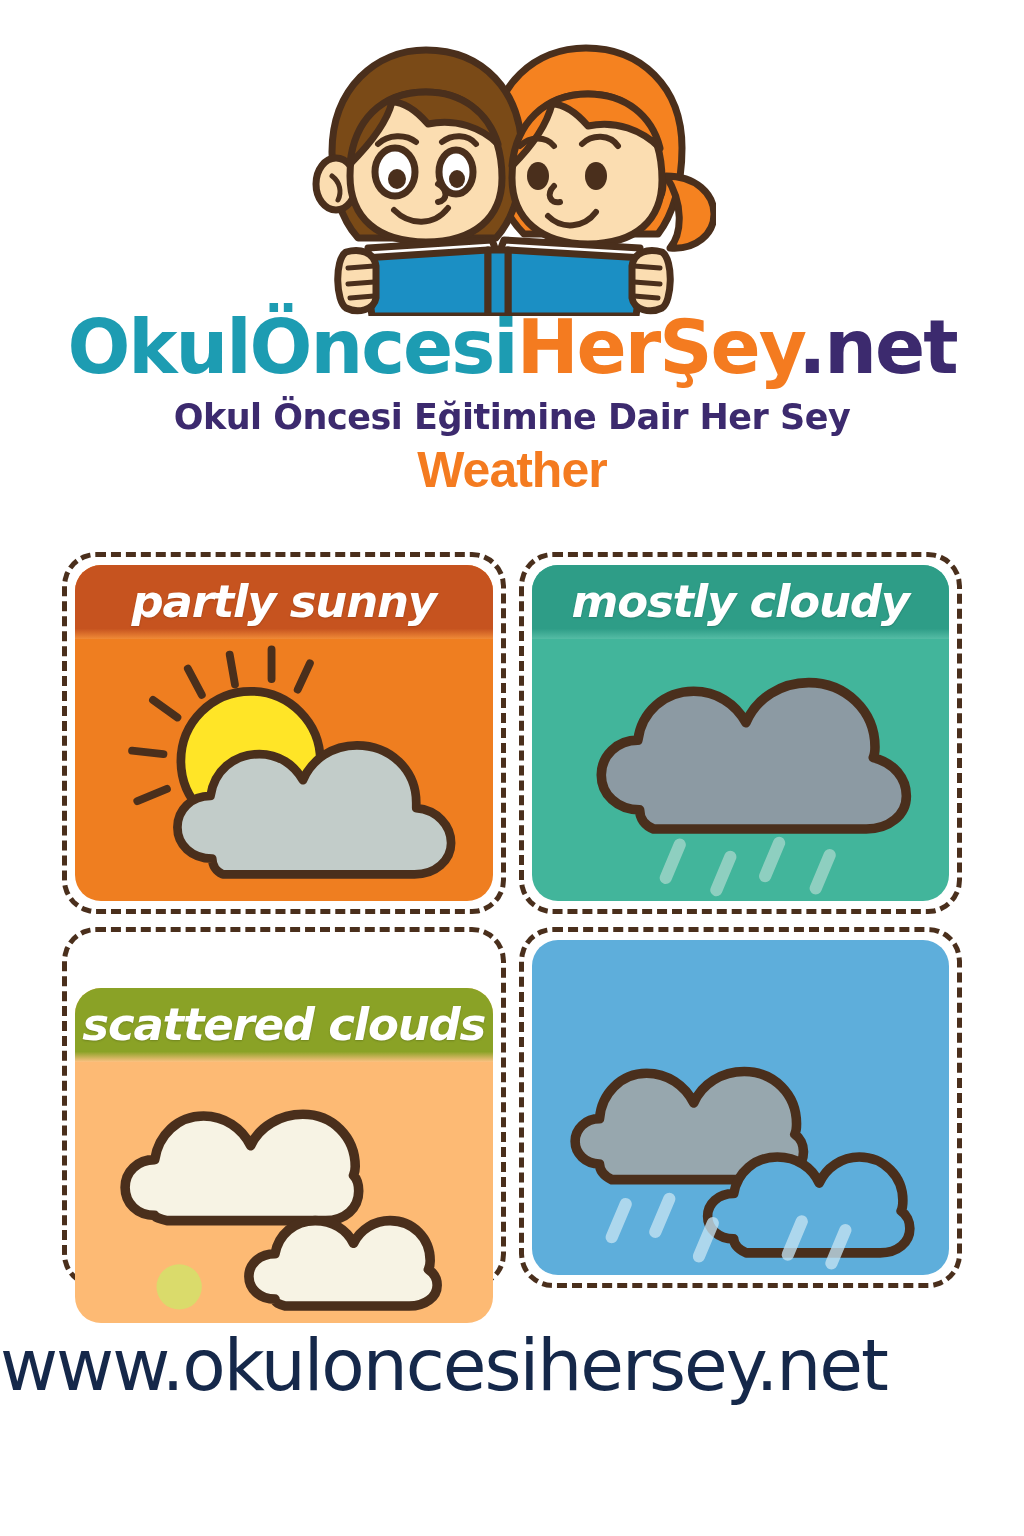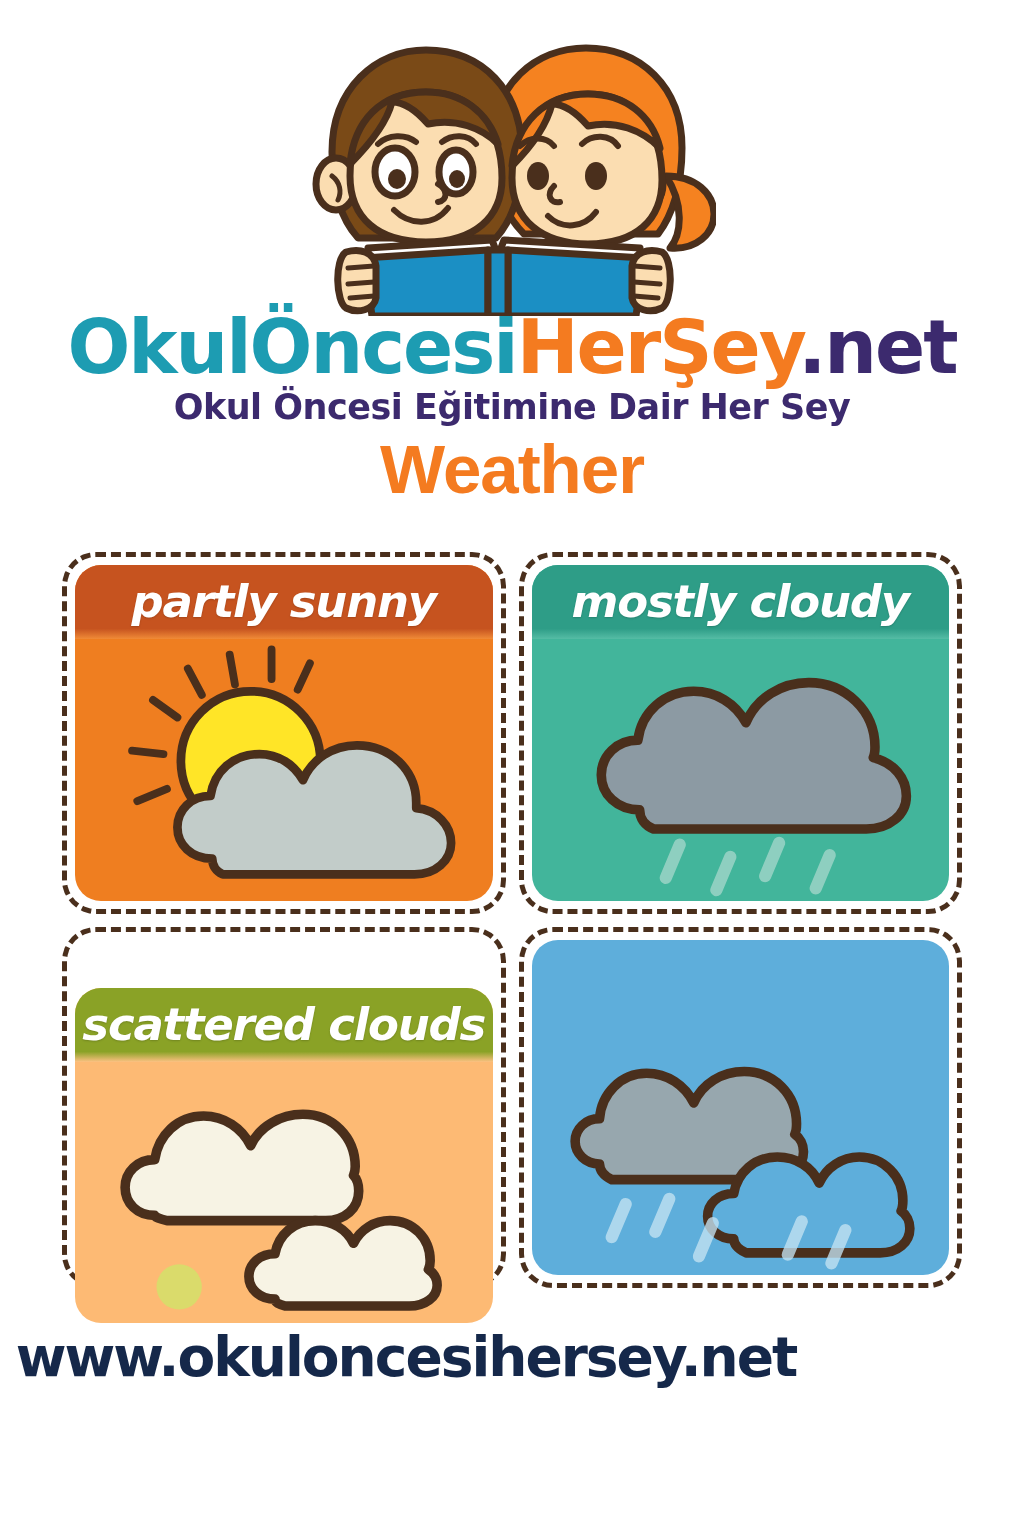--- a/index.html
+++ b/index.html
@@ -35,30 +35,30 @@
   .brand-title {
     font-size: 74px;
     font-weight: bold;
     letter-spacing: -2px;
     line-height: 1;
     white-space: nowrap;
     font-family: "DejaVu Sans", sans-serif;
   }
   .brand-title span { display: inline; }
   .brand-sub {
-    margin-top: 6px;
+    margin-top: 16px;
     font-size: 35px;
     font-weight: bold;
     line-height: 1;
     letter-spacing: -0.5px;
     font-family: "DejaVu Sans", sans-serif;
   }
   .page-title {
     margin-top: 10px;
-    font-size: 69px;
+    font-size: 50px;
     font-weight: bold;
     line-height: 1;
     letter-spacing: -1px;
     font-family: "Liberation Sans", sans-serif;
   }
 
   
   .grid {
     position: absolute;
     left: 62px;
@@ -117,22 +117,22 @@
   }
   .card-art svg { display: block; width: 100%; height: 100%; }
 
   
   .footer {
     position: absolute;
     left: 0;
     top: 1330px;
     width: 812px;
     text-align: center;
-    font-size: 55px;
-    font-weight: bold;
+    font-size: 71px;
+    font-weight: normal;
     letter-spacing: -2px;
     line-height: 1;
     font-family: "DejaVu Sans", sans-serif;
   }
 </style>
 </head>
 <body>
 
 <div class="mascot">
   <svg viewBox="0 0 420 280" xmlns="http://www.w3.org/2000/svg">

